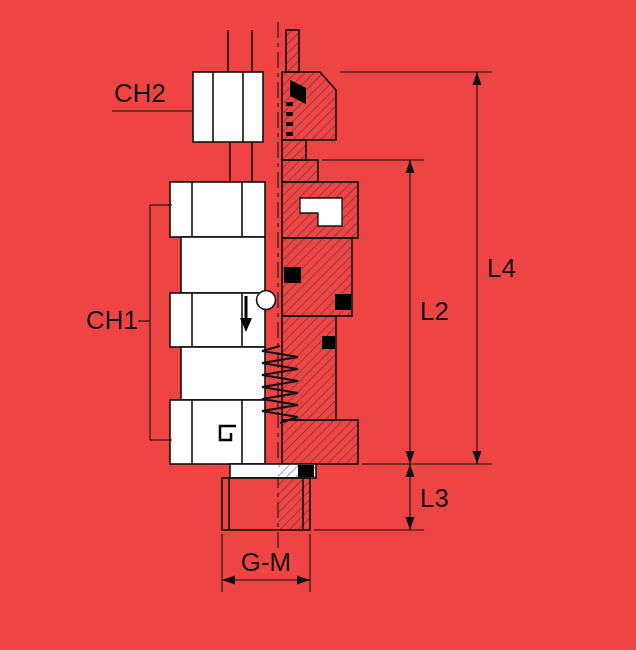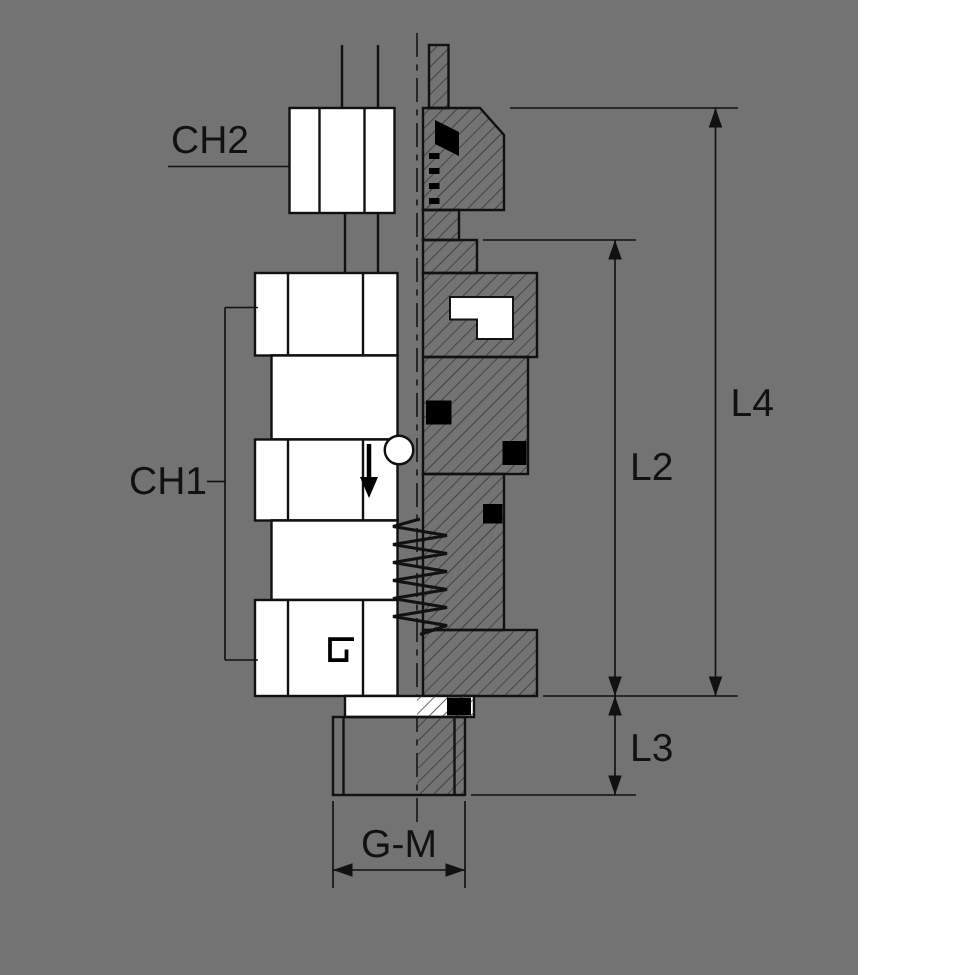--- a/index.html
+++ b/index.html
@@ -6,23 +6,23 @@
     margin: 0;
     padding: 0;
     background: #ffffff;
     width: 636px;
     height: 650px;
     overflow: hidden;
     font-family: "Liberation Sans", sans-serif;
   }
   #stage {
     position: relative;
-    width: 572px;
+    width: 636px;
     height: 650px;
-    background: #737373;
+    background: #ef4444;
   }
   svg { display: block; }
   .outline { fill: #ffffff; stroke: #111111; stroke-width: 1.6; }
   .nofill  { fill: none;    stroke: #111111; stroke-width: 1.6; }
   .hatched { fill: url(#hatch); stroke: #111111; stroke-width: 1.6; }
   .hatchonly { fill: url(#hatch); stroke: none; }
   .seal    { fill: #000000; stroke: none; }
   .thin    { stroke: #111111; stroke-width: 1.1; fill: none; }
   .dimtxt  { font-family: "Liberation Sans", sans-serif; font-size: 26px; fill: #111111; }
   .arrow   { fill: #111111; stroke: none; }

